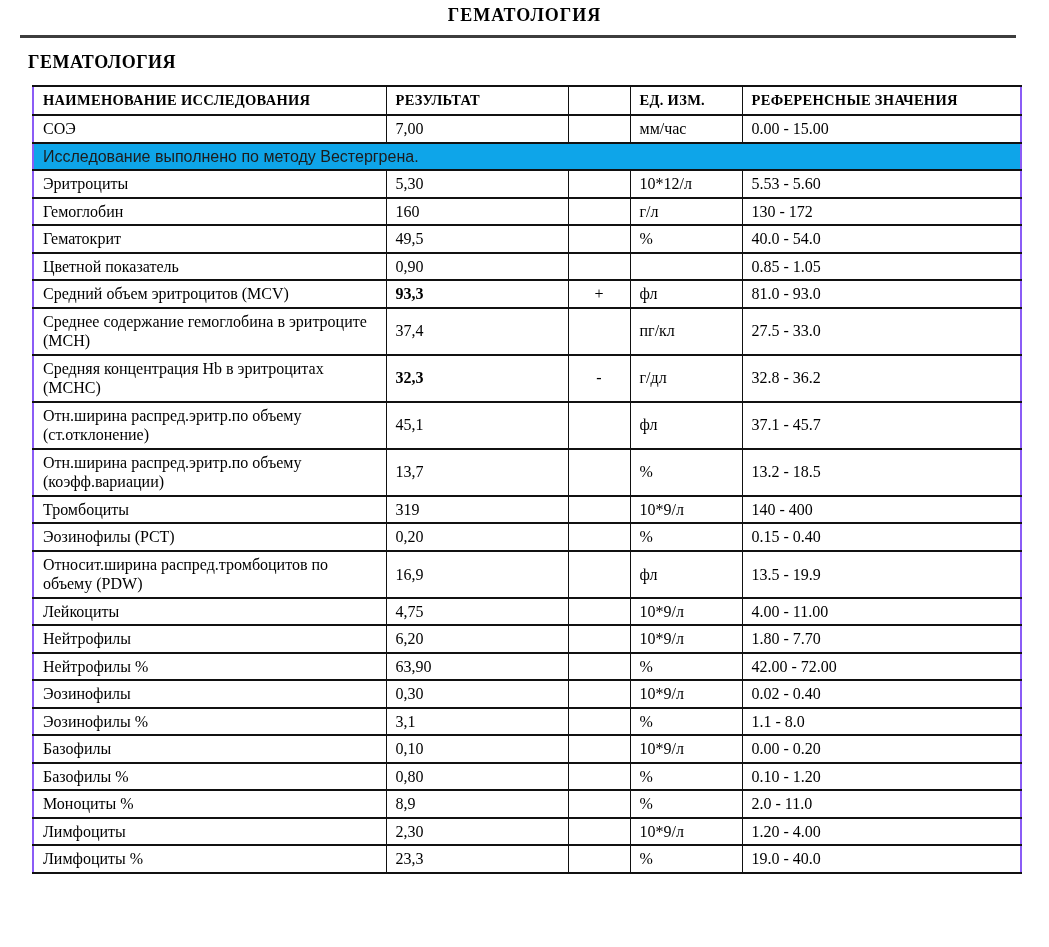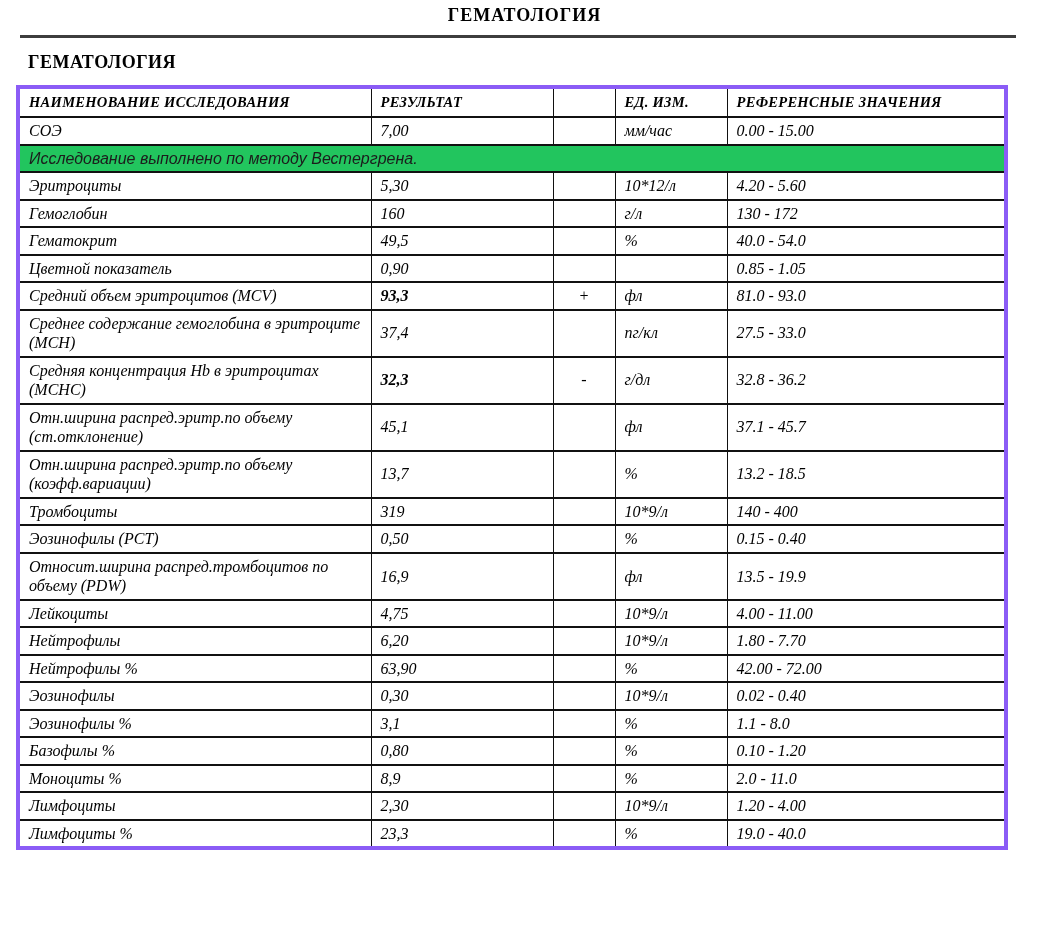--- a/index.html
+++ b/index.html
@@ -27,23 +27,22 @@
   .section-title {
     font-weight: bold;
     font-size: 18px;
     letter-spacing: 0.5px;
     margin: 14px 0 12px 28px;
   }
   table.report {
     border-collapse: collapse;
     table-layout: fixed;
     width: 988px;
-    margin-left: 16px;
-    border: 4px solid #8b5cf6;
-    font-style: italic;
+    margin-left: 32px;
+    border: 2px solid #8b5cf6;
   }
   table.report th {
     font-size: 14.5px;
     font-weight: bold;
     text-align: left;
     letter-spacing: 0.3px;
     padding: 5px 9px;
     border: solid #111111;
     border-width: 2px 1px;
   }
@@ -91,28 +90,28 @@
   </thead>
   <tbody id="table-body">
       <tr>
     <td class="c-name">СОЭ</td>
     <td class="c-result">7,00</td>
     <td class="c-flag"></td>
     <td class="c-unit">мм/час</td>
     <td class="c-ref">0.00 - 15.00</td>
   </tr>
       <tr>
-    <td class="c-note" colspan="5" style="background: #22c55e;">Исследование выполнено по методу Вестергрена.</td>
+    <td class="c-note" colspan="5" style="background: #0ea5e9;">Исследование выполнено по методу Вестергрена.</td>
   </tr>
       <tr>
     <td class="c-name">Эритроциты</td>
     <td class="c-result">5,30</td>
     <td class="c-flag"></td>
     <td class="c-unit">10*12/л</td>
-    <td class="c-ref">4.20 - 5.60</td>
+    <td class="c-ref">5.53 - 5.60</td>
   </tr>
       <tr>
     <td class="c-name">Гемоглобин</td>
     <td class="c-result">160</td>
     <td class="c-flag"></td>
     <td class="c-unit">г/л</td>
     <td class="c-ref">130 - 172</td>
   </tr>
       <tr>
     <td class="c-name">Гематокрит</td>
@@ -165,21 +164,21 @@
   </tr>
       <tr>
     <td class="c-name">Тромбоциты</td>
     <td class="c-result">319</td>
     <td class="c-flag"></td>
     <td class="c-unit">10*9/л</td>
     <td class="c-ref">140 - 400</td>
   </tr>
       <tr>
     <td class="c-name">Эозинофилы (PCT)</td>
-    <td class="c-result">0,50</td>
+    <td class="c-result">0,20</td>
     <td class="c-flag"></td>
     <td class="c-unit">%</td>
     <td class="c-ref">0.15 - 0.40</td>
   </tr>
       <tr>
     <td class="c-name">Относит.ширина распред.тромбоцитов по объему (PDW)</td>
     <td class="c-result">16,9</td>
     <td class="c-flag"></td>
     <td class="c-unit">фл</td>
     <td class="c-ref">13.5 - 19.9</td>
@@ -211,20 +210,27 @@
     <td class="c-flag"></td>
     <td class="c-unit">10*9/л</td>
     <td class="c-ref">0.02 - 0.40</td>
   </tr>
       <tr>
     <td class="c-name">Эозинофилы %</td>
     <td class="c-result">3,1</td>
     <td class="c-flag"></td>
     <td class="c-unit">%</td>
     <td class="c-ref">1.1 - 8.0</td>
+  </tr>
+      <tr>
+    <td class="c-name">Базофилы</td>
+    <td class="c-result">0,10</td>
+    <td class="c-flag"></td>
+    <td class="c-unit">10*9/л</td>
+    <td class="c-ref">0.00 - 0.20</td>
   </tr>
       <tr>
     <td class="c-name">Базофилы %</td>
     <td class="c-result">0,80</td>
     <td class="c-flag"></td>
     <td class="c-unit">%</td>
     <td class="c-ref">0.10 - 1.20</td>
   </tr>
       <tr>
     <td class="c-name">Моноциты %</td>

